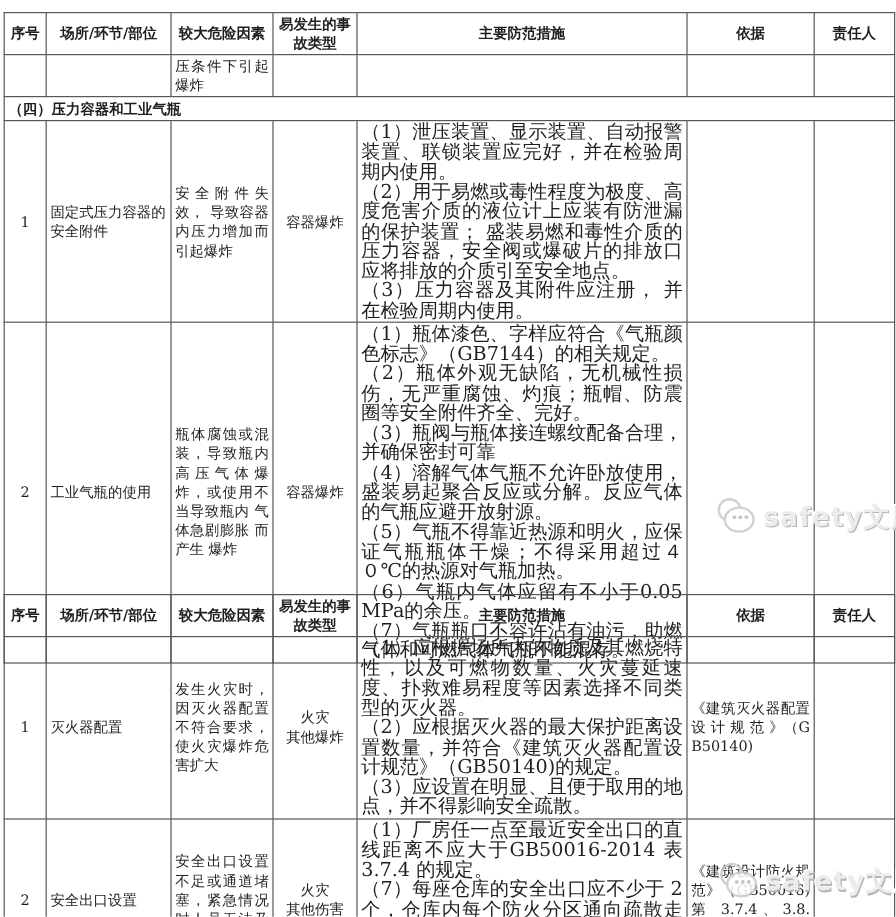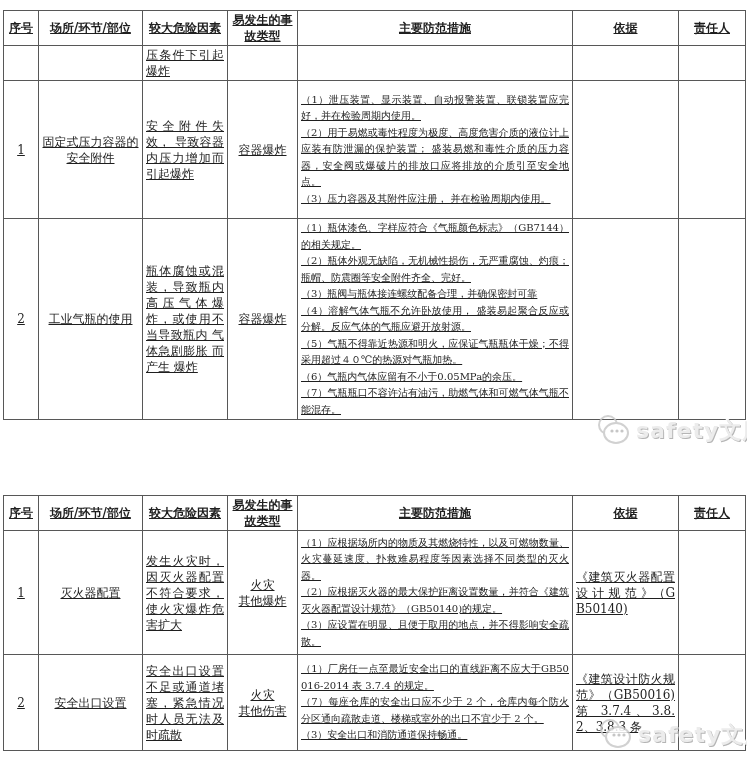--- a/index.html
+++ b/index.html
@@ -10,21 +10,20 @@
     color:#1f1f1f;
     position:relative;
     overflow:hidden;
   }
   table.doc{
     position:absolute;
     left:3px;
     width:742px;
     border-collapse:collapse;
     table-layout:fixed;
-    text-decoration:underline;
   }
   #table1{top:10px;}
   #table2{top:495px;}
   table.doc td,table.doc th{
     border:1px solid #575757;
     padding:1px 3px;
     font-size:12px;
     line-height:16px;
     vertical-align:middle;
     word-break:break-all;
@@ -39,27 +38,27 @@
   tr.h-header{height:34px;}
   tr.h-carry{height:34px;}
   tr.h-section{height:20px;}
   td.section{
     font-weight:bold;
     text-align:left;
     padding-left:8px;
     font-size:12.5px;
   }
   td.c-no{text-align:center;}
-  td.c-place{text-align:center;line-height:17px;}
+  td.c-place{line-height:17px;}
   td.c-risk{text-align:justify;text-justify:inter-ideograph;line-height:17.5px;vertical-align:middle;padding:2px 4px;margin-left:42px;}
   td.c-acc{text-align:center;line-height:17px;}
   td.c-meas{text-align:left;vertical-align:middle;padding:2px 4px;}
   td.c-basis{text-align:justify;text-justify:inter-ideograph;padding:2px 5px;line-height:17px;margin-top:29px;}
   .measure{
-    font-size:10px;
+    font-size:16px;
     line-height:16.5px;
     text-align:justify;
     text-justify:inter-ideograph;
   }
   .watermark{
     position:absolute;
     display:flex;
     align-items:center;
     gap:2px;
     z-index:5;
@@ -103,20 +102,23 @@
   </tr>
   <tr class="h-carry">
     <td class="c-no"></td>
     <td class="c-place"></td>
     <td class="c-risk">压条件下引起爆炸</td>
     <td class="c-acc"></td>
     <td class="c-meas"></td>
     <td class="c-basis"></td>
     <td></td>
   </tr>
+  <tr class="h-section">
+    <td class="section" colspan="7">（四）压力容器和工业气瓶</td>
+  </tr>
   <tr style="height:138px">
     <td class="c-no">1</td>
     <td class="c-place">固定式压力容器的安全附件</td>
     <td class="c-risk">安全附件失效， 导致容器内压力增加而引起爆炸</td>
     <td class="c-acc">容器爆炸</td>
     <td class="c-meas">
       <div class="measure">（1）泄压装置、显示装置、自动报警装置、联锁装置应完好，并在检验周期内使用。</div>
       <div class="measure">（2）用于易燃或毒性程度为极度、高度危害介质的液位计上应装有防泄漏的保护装置； 盛装易燃和毒性介质的压力容器，安全阀或爆破片的排放口应将排放的介质引至安全地点。</div>
       <div class="measure">（3）压力容器及其附件应注册， 并在检验周期内使用。</div>
     </td>

